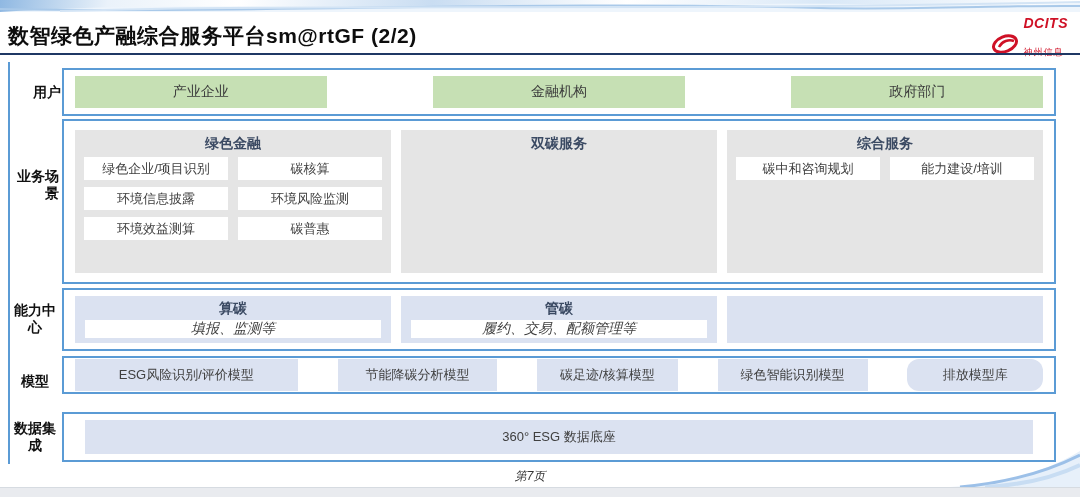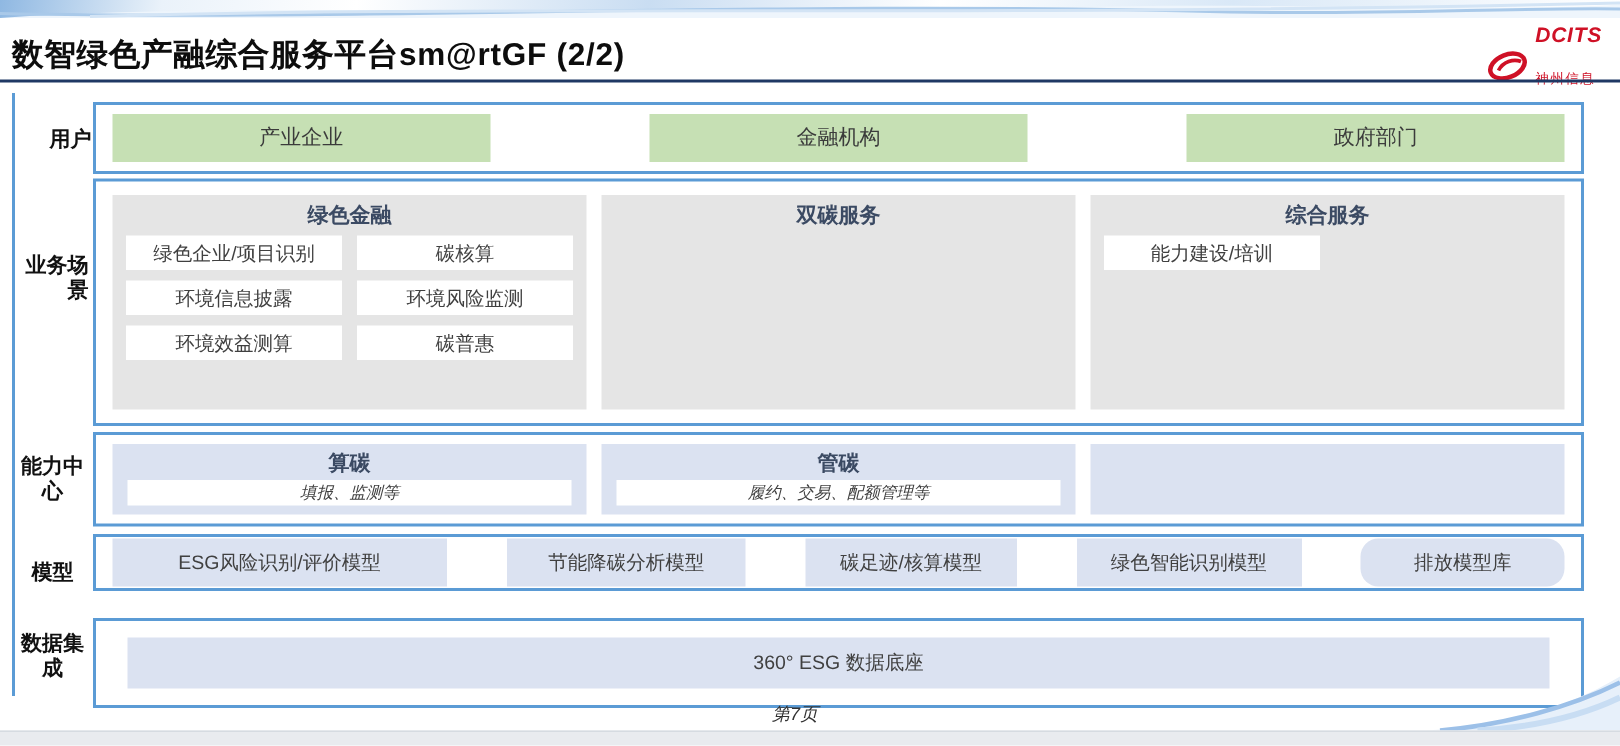--- a/index.html
+++ b/index.html
@@ -72,35 +72,35 @@
     font-size: 13px; color: #404040; white-space: nowrap;
   }
 
   
   .panel-capabilities { top: 288px; height: 63px; display: flex; gap: 10px; padding: 6px 11px; }
   .cap-col { flex: 1; background: #dbe2f1; padding: 3px 10px 6px 10px; display: flex; flex-direction: column; }
   .cap-title { text-align: center; font-size: 14px; font-weight: bold; color: #3b4a63; line-height: 18px; margin-bottom: 3px; }
   .cap-desc {
     background: #ffffff; height: 22px;
     display: flex; align-items: center; justify-content: center;
-    font-size: 11px; font-style: italic; color: #404040;
+    font-size: 14px; font-style: italic; color: #404040;
   }
 
   
   .panel-models { top: 356px; height: 38px; display: flex; align-items: center; justify-content: space-between; padding: 0 11px; }
   .model-box {
     background: #dbe2f1; height: 32px;
     display: flex; align-items: center; justify-content: center;
     font-size: 13px; color: #404040; white-space: nowrap;
   }
   .model-0 { width: 23%; } .model-1 { width: 16.5%; } .model-2 { width: 14.5%; }
   .model-3 { width: 15.5%; } .model-4 { width: 14%; border-radius: 12px; }
 
   
-  .panel-data { top: 412px; height: 60px; display: flex; align-items: center; padding: 0 21px; }
+  .panel-data { top: 412px; height: 50px; display: flex; align-items: center; padding: 0 21px; }
   .data-box {
     background: #dbe2f1; height: 34px; width: 100%;
     display: flex; align-items: center; justify-content: center;
     font-size: 13px; color: #404040;
   }
 
   
   .footer-page {
     position: absolute; top: 468px; left: 0; width: 1060px;
     text-align: center; font-size: 12px; font-style: italic; color: #333;
@@ -161,20 +161,21 @@
       <div class="scn-item">环境效益测算</div>
       <div class="scn-item">碳普惠</div>
     </div>
   </div>
   <div class="scn-col">
     <div class="scn-title">双碳服务</div>
   </div>
   <div class="scn-col">
     <div class="scn-title">综合服务</div>
     <div class="scn-grid">
+      <div class="scn-item">碳中和咨询规划</div>
       <div class="scn-item">能力建设/培训</div>
     </div>
   </div>
 </div>
 
 <div class="panel panel-capabilities">
   <div class="cap-col">
     <div class="cap-title">算碳</div>
     <div class="cap-desc">填报、监测等</div>
   </div>

